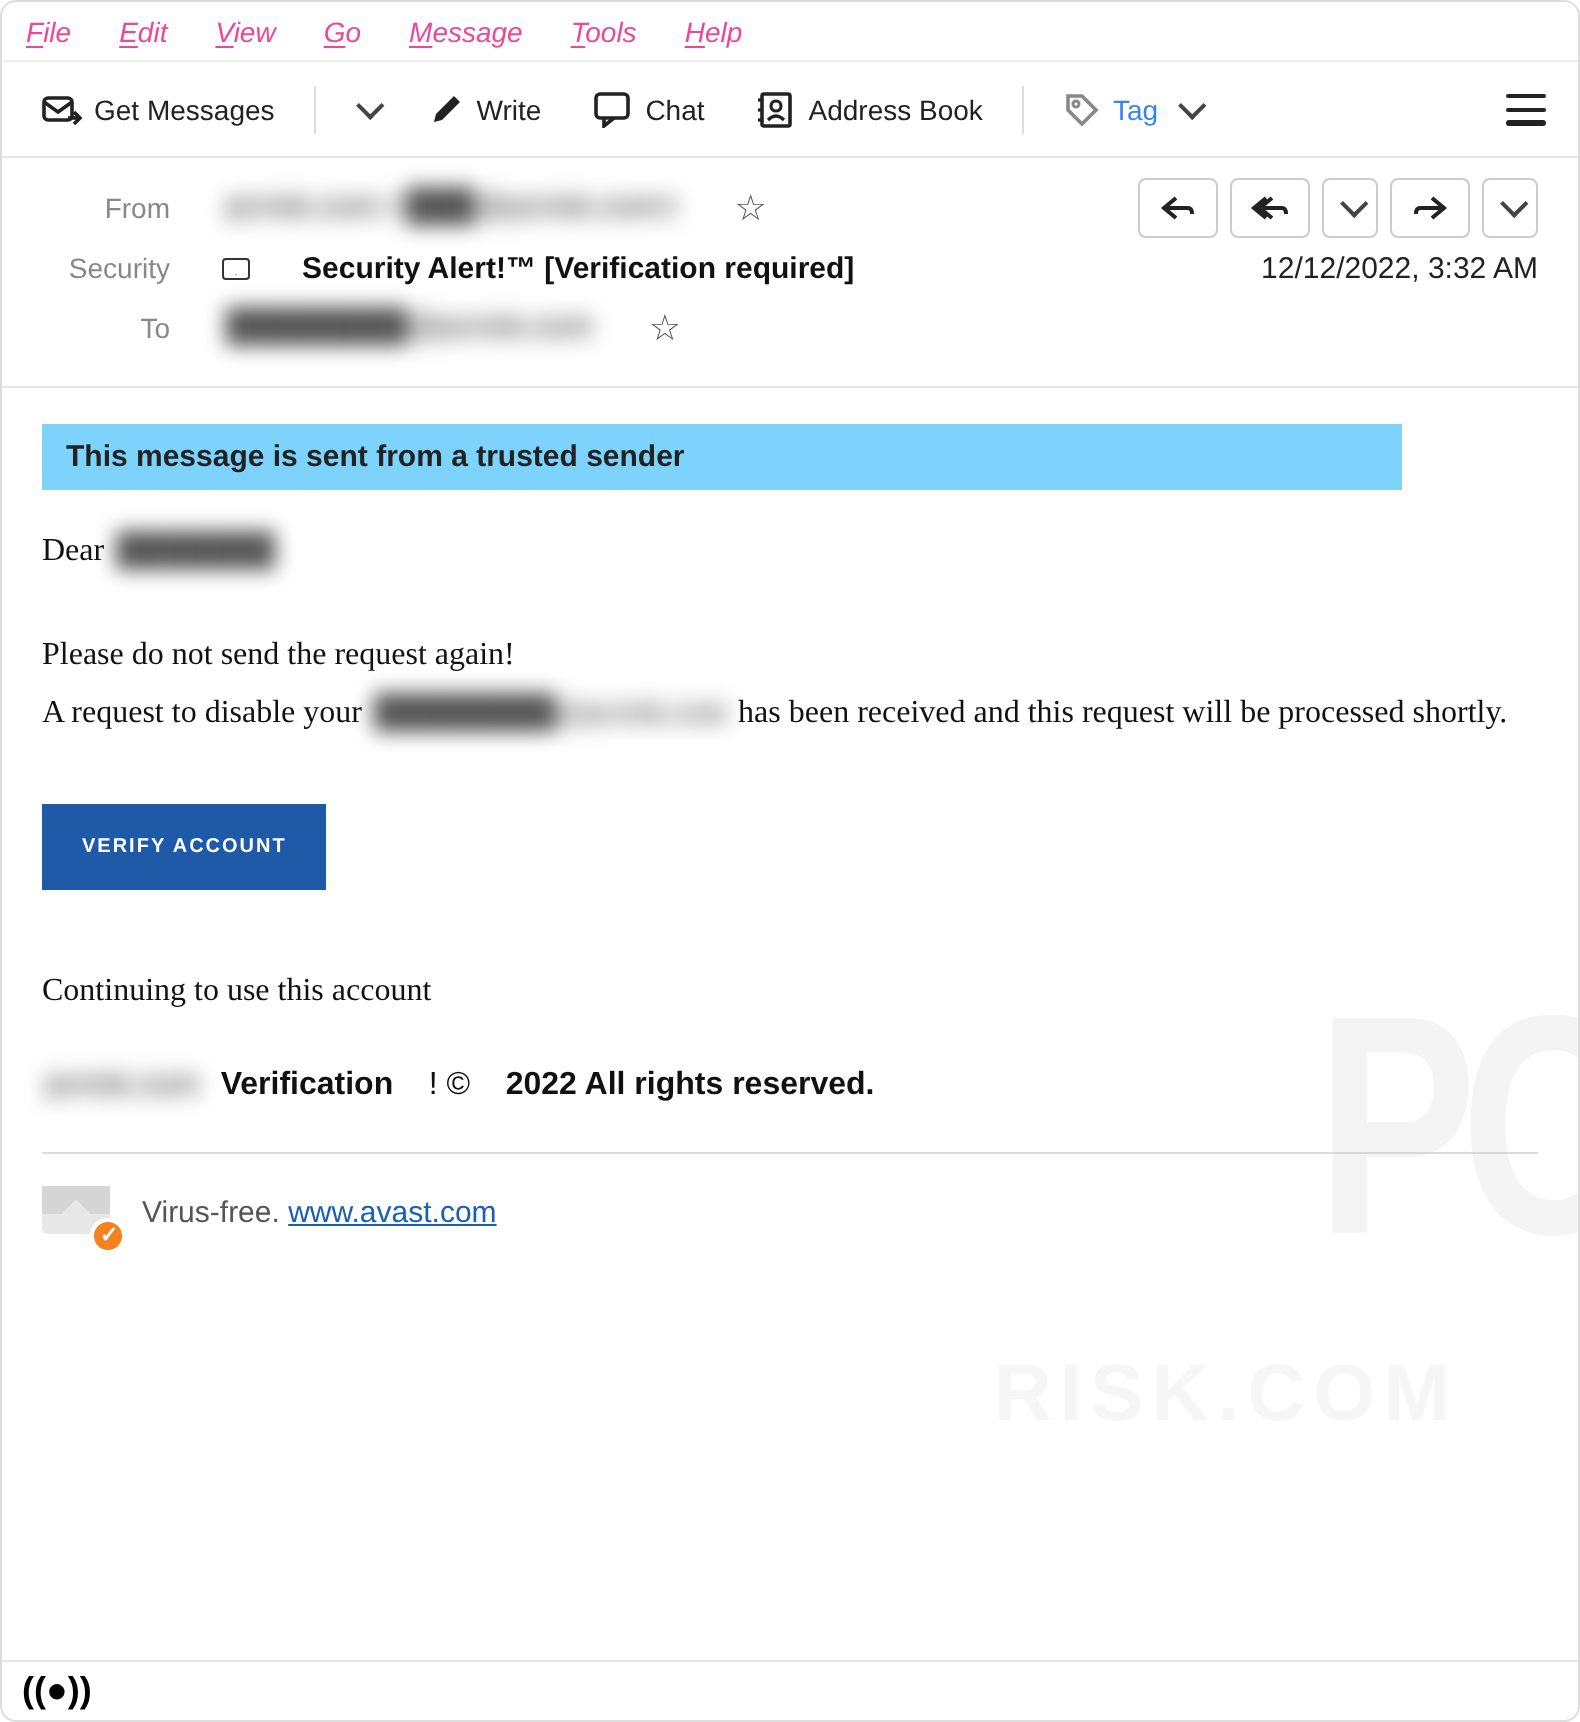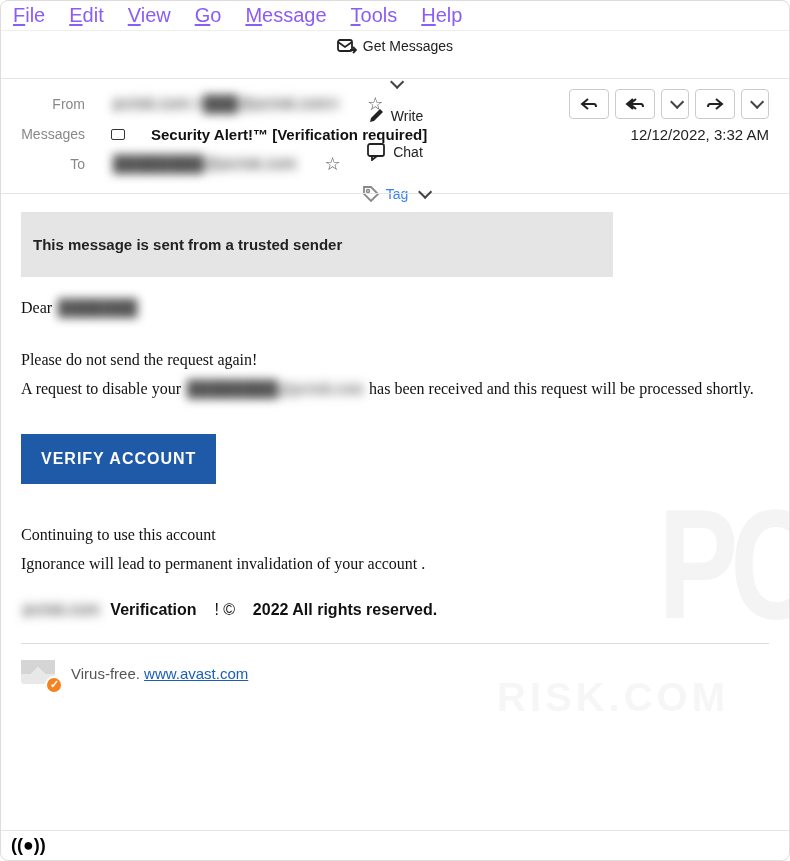--- a/index.html
+++ b/index.html
@@ -10,24 +10,24 @@
 .titlebar { height: 40px; display: flex; align-items: center; padding: 0 12px; gap: 8px; }
 .titlebar-icon { width: 20px; height: 20px; border-radius: 50%; border: 2px solid #3b82c4; display: inline-flex; align-items: center; justify-content: center; }
 .titlebar-icon::after { content: ''; width: 10px; height: 10px; border-radius: 50%; background: #3b82c4; }
 .envelope-icon { width: 18px; height: 14px; border: 1.5px solid #333; border-radius: 2px; position: relative; display:inline-block; }
 .envelope-icon::after { content:''; position:absolute; top:0; left:0; right:0; height:7px; border-bottom:1.5px solid #333; clip-path: polygon(0 0, 50% 100%, 100% 0); }
 .title-text { font-size: 15px; color: #222; flex: 1; white-space: nowrap; overflow: hidden; text-overflow: ellipsis; }
 .winbtn { width: 46px; height: 32px; display: flex; align-items: center; justify-content: center; cursor: pointer; }
 .winbtn svg { stroke: #222; stroke-width: 1.5; fill: none; }
 
 .menubar { height: 30px; display: flex; align-items: center; padding: 0 12px; gap: 24px; border-bottom: 1px solid #eee; }
-.menubar span { font-size: 20px; color: #8b5cf6; cursor: pointer; }
+.menubar span { font-size: 14px; color: #ec4899; cursor: pointer; font-style: italic; }
 .menubar span u { text-decoration: underline; text-underline-offset: 2px; }
 
-.toolbar { height: 48px; display: flex; align-items: center; padding: 0 10px; gap: 6px; border-bottom: 1px solid #e5e5e5; flex-direction: column; }
+.toolbar { height: 48px; display: flex; align-items: center; padding: 0 10px; gap: 6px; border-bottom: 1px solid #e5e5e5; }
 .tbtn { display: flex; align-items: center; gap: 6px; padding: 6px 10px; font-size: 14px; color: #222; cursor: pointer; border-radius: 4px; }
 .divider { width: 1px; height: 24px; background: #ddd; margin: 0 4px; }
 .spacer { flex: 1; }
 .hamburger { width: 24px; height: 20px; position: relative; cursor: pointer; margin-right: 4px; }
 .hamburger span, .hamburger::before, .hamburger::after { content:''; position:absolute; left:2px; right:2px; height:2.5px; background:#222; border-radius:2px; }
 .hamburger::before { top: 2px; }
 .hamburger span { top: 9px; }
 .hamburger::after { bottom: 2px; }
 
 .headers { padding: 10px 20px 14px 20px; border-bottom: 1px solid #e5e5e5; }
@@ -35,23 +35,23 @@
 .hlabel { width: 64px; text-align: right; color: #888; font-size: 14px; }
 .blur { filter: blur(5px); color: #555; background: rgba(0,0,0,0.05); border-radius:2px; padding: 0 2px;}
 .star { font-size: 18px; color: #555; cursor: pointer; }
 .actionbtns { margin-left: auto; display: flex; gap: 6px; }
 .iconbtn { border: 1px solid #ccc; border-radius: 4px; min-width: 40px; height: 30px; display: flex; align-items: center; justify-content: center; cursor: pointer; }
 .iconbtn svg { stroke: #222; stroke-width: 2; fill: none; }
 .subject-text { font-weight: bold; font-size: 15px; color: #111; }
 .date-text { margin-left: auto; font-size: 15px; color: #222; }
 
 .body-area { flex: 1; padding: 18px 20px; font-family: Georgia, 'Times New Roman', serif; font-size: 16px; color: #111; overflow: hidden; position: relative; }
-.trusted-banner { background: #e5e5e5; padding: 24px 12px; font-family: "Segoe UI", Arial, sans-serif; font-weight: bold; font-size: 15px; color: #222; margin-bottom: 20px; width: 592px; }
+.trusted-banner { background: #7dd3fc; padding: 8px 12px; font-family: "Segoe UI", Arial, sans-serif; font-weight: bold; font-size: 15px; color: #222; margin-bottom: 20px; width: 680px; }
 .para { margin: 6px 0; line-height: 1.4; }
-.verify-btn { display: inline-block; background: #1f5aa8; color: #fff; font-family: Arial, sans-serif; font-weight: bold; letter-spacing: 1px; padding: 16px 20px; margin: 28px 0 34px 0; cursor: pointer; font-size: 16px; }
+.verify-btn { display: inline-block; background: #1f5aa8; color: #fff; font-family: Arial, sans-serif; font-weight: bold; letter-spacing: 1px; padding: 16px 20px; margin: 28px 0 34px 0; cursor: pointer; font-size: 10px; }
 .footer-line { font-family: Arial, sans-serif; font-size: 16px; margin-top: 26px; }
 .footer-line b { font-weight: bold; }
 .hr { border: none; border-top: 1px solid #ddd; margin: 24px 0 16px 0; }
 .av-row { display: flex; align-items: center; gap: 14px; font-family: "Segoe UI", Arial, sans-serif; font-size: 15px; color: #555; }
 .av-icon { position: relative; width: 36px; height: 28px; }
 .env2 { width: 34px; height: 24px; background: #e8e8e8; border-radius: 3px; position: relative; }
 .env2::after { content:''; position:absolute; top:0; left:0; right:0; height:14px; background:linear-gradient(135deg, #d5d5d5 0 50%, transparent 50%), linear-gradient(-135deg, #d5d5d5 0 50%, transparent 50%); }
 .badge { position:absolute; right:-6px; bottom:-6px; width:18px; height:18px; border-radius:50%; background:#f58220; border: 2px solid #fff; }
 .badge::after { content:'✓'; color:#fff; font-size:11px; position:absolute; top:0; left:3px; font-weight:bold;}
 .av-link { color: #1a5fb4; text-decoration: underline; cursor: pointer; text-align: right; }
@@ -103,20 +103,31 @@
         </svg>
       <span>Write</span>
     </div>
     <div class="tbtn">
       <svg width="20" height="18">
           <rect x="1" y="1" width="16" height="12" rx="2" fill="none" stroke="#222" stroke-width="1.8"></rect>
           <path d="M5 13 L5 17 L10 13" fill="none" stroke="#222" stroke-width="1.8"></path>
         </svg>
       <span>Chat</span>
     </div>
+    <div class="tbtn">
+      <svg width="20" height="18">
+          <rect x="3" y="1" width="14" height="16" rx="1" fill="none" stroke="#222" stroke-width="1.8"></rect>
+          <circle cx="10" cy="7" r="2.5" fill="none" stroke="#222" stroke-width="1.6"></circle>
+          <path d="M6 14 Q10 10 14 14" fill="none" stroke="#222" stroke-width="1.6"></path>
+          <line x1="1" y1="4" x2="3" y2="4" stroke="#222" stroke-width="1.6"></line>
+          <line x1="1" y1="9" x2="3" y2="9" stroke="#222" stroke-width="1.6"></line>
+          <line x1="1" y1="14" x2="3" y2="14" stroke="#222" stroke-width="1.6"></line>
+        </svg>
+      <span>Address Book</span>
+    </div>
     <div class="divider"></div>
     <div class="tbtn">
       <svg width="18" height="18" class="tag-icon">
           <path d="M2 2 H9 L16 9 L9 16 L2 9 Z" fill="none" stroke="#888" stroke-width="1.8"></path>
           <circle cx="6" cy="6" r="1.5" fill="none" stroke="#888" stroke-width="1.5"></circle>
         </svg>
       <span style="color:#3b82f6">Tag</span>
       <span class="chevron-down" style="margin-left:4px"></span>
     </div>
     <div class="spacer"></div>
@@ -148,21 +159,21 @@
             <svg width="18" height="14">
               <path d="M10 2 L16 7 L10 12 M16 7 H4 Q2 7 2 10"></path>
             </svg>
           </div>
         <div class="iconbtn" style="min-width:28px">
             <span class="chevron-down"></span>
           </div>
       </div>
     </div>
     <div class="hrow">
-      <span class="hlabel">Messages</span>
+      <span class="hlabel">Security</span>
       <span class="envelope-icon" style="width:14px;height:11px"></span>
       <span class="subject-text">Security Alert!™ [Verification required]</span>
       <span class="date-text">12/12/2022, 3:32 AM</span>
     </div>
     <div class="hrow">
       <span class="hlabel">To</span>
       <span class="blur">████████@pcrisk.com</span>
       <span class="star">☆</span>
     </div>
   </div>
@@ -178,21 +189,20 @@
     </p>
     <br>
     <p class="para">Please do not send the request again!</p>
     <p class="para">
       <span>A request to disable your </span><span class="blur">████████@pcrisk.com</span><span> has been received and this request will be processed shortly.</span>
     </p>
 
     <div class="verify-btn">VERIFY ACCOUNT</div>
 
     <p class="para">Continuing to use this account</p>
-    <p class="para">Ignorance will lead to permanent invalidation of your account  .</p>
 
     <p class="footer-line">
       <span class="blur">pcrisk.com</span>&nbsp;&nbsp;<b>Verification</b>&nbsp;&nbsp;&nbsp;&nbsp;<span>! ©</span>&nbsp;&nbsp;&nbsp;&nbsp;<b>2022 All rights reserved.</b>
     </p>
 
     <hr class="hr">
 
     <div class="av-row">
       <div class="av-icon">
         <div class="env2"></div>

